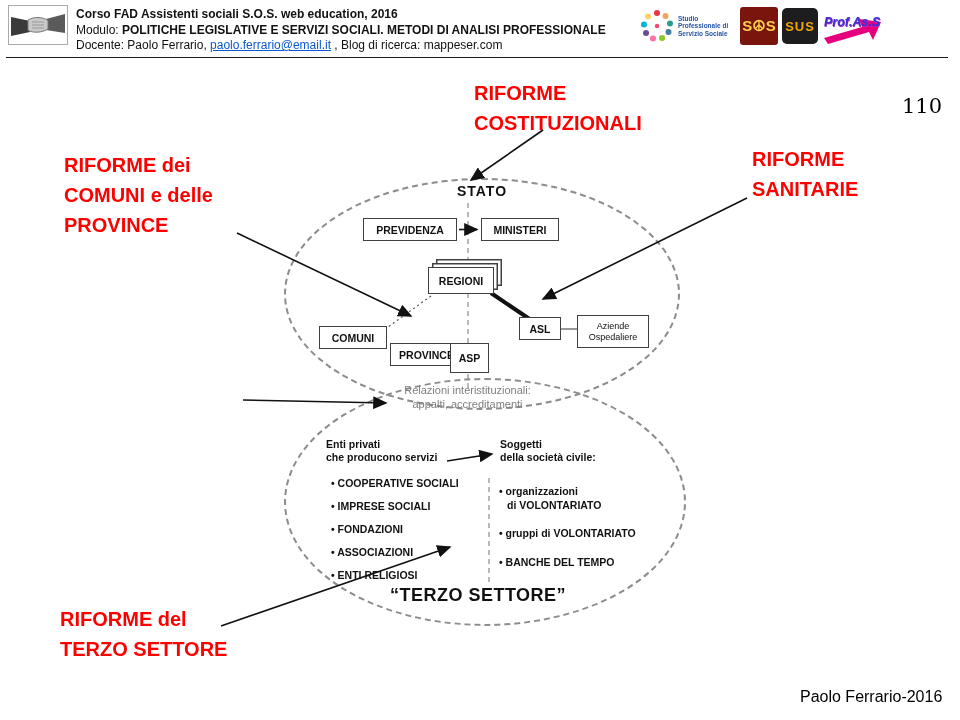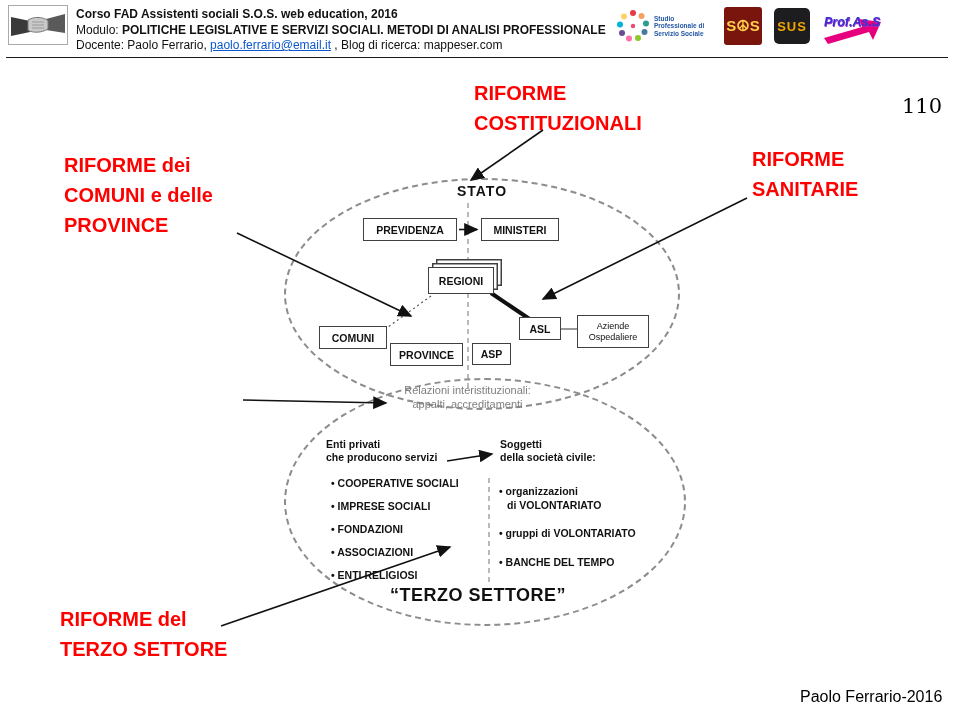--- a/index.html
+++ b/index.html
@@ -11,21 +11,21 @@
   html,body{margin:0;padding:0;background:#fff;}
   body{font-family:"Liberation Sans",sans-serif;color:#111;}
   .slide{position:relative;width:960px;height:720px;background:#fff;overflow:hidden;}
 
   
   .handshake{position:absolute;left:8px;top:5px;width:60px;height:40px;}
   .header-text{position:absolute;left:76px;top:7px;font-size:12px;line-height:15.5px;}
   .h1line{font-weight:700;}
   .h2line b{font-weight:700;}
   .email{color:var(--link-blue);text-decoration:underline;cursor:pointer;}
-  .logos{position:absolute;right:76px;top:7px;display:flex;gap:12px;align-items:center;}
+  .logos{position:absolute;right:76px;top:7px;display:flex;gap:4px;align-items:center;}
   .logo-studio{display:flex;align-items:center;gap:3px;}
   .studio-text{width:58px;font-size:6.5px;line-height:1.15;color:#2456a4;font-weight:700;}
   .logo-sos{width:38px;height:38px;background:#7a150d;border-radius:3px;display:flex;align-items:center;justify-content:center;color:#ffd24d;font-weight:800;font-size:15px;}
   .logo-sus{width:36px;height:36px;background:#1d1d1f;border-radius:5px;display:flex;align-items:center;justify-content:center;color:#f0a500;font-weight:800;font-size:13px;letter-spacing:1px;}
   .logo-profass{position:relative;width:62px;height:38px;}
   .logo-profass svg{position:absolute;left:0;top:0;}
   .profass-text{position:absolute;left:2px;top:8px;font-weight:800;font-style:italic;font-size:12.5px;color:#3b2fd4;text-shadow:0.5px 0.5px 0 #9b30c9;}
   .header-rule{position:absolute;left:6px;right:12px;top:57px;border-top:1.5px solid #1a1a1a;}
   .page-number{position:absolute;left:902px;top:62px;font-family:"DejaVu Serif",serif;font-size:21px;color:#000;margin-top:32px;}
 
@@ -51,21 +51,21 @@
   .arrow{stroke:#111;stroke-width:1.6;marker-end:url(#ah);}
 
   .dbox{position:absolute;border:1.5px solid #404040;background:#fff;display:flex;align-items:center;justify-content:center;font-weight:700;font-size:10.5px;text-align:center;z-index:3;}
   #stato-label{position:absolute;left:430px;top:183px;width:104px;text-align:center;font-weight:700;font-size:14px;letter-spacing:1px;z-index:3;}
   #box-previdenza{left:363px;top:218px;width:94px;height:23px;}
   #box-ministeri{left:481px;top:218px;width:78px;height:23px;}
   #box-regioni{left:428px;top:267px;width:66px;height:27px;
     box-shadow:4px -4px 0 -1.5px #fff,4px -4px 0 0 #404040,8px -8px 0 -1.5px #fff,8px -8px 0 0 #404040;}
   #box-comuni{left:319px;top:326px;width:68px;height:23px;}
   #box-province{left:390px;top:343px;width:73px;height:23px;}
-  #box-asp{left:472px;top:343px;width:39px;height:22px;}
+  #box-asp{left:450px;top:343px;width:39px;height:30px;}
   #box-asl{left:519px;top:317px;width:42px;height:23px;}
   #box-aziende{left:577px;top:315px;width:72px;height:33px;font-size:9px;font-weight:400;line-height:1.15;border-width:1px;}
 
   #relazioni{position:absolute;left:385px;top:383px;width:165px;text-align:center;color:var(--gray-text);font-size:11px;line-height:14px;z-index:3;}
   #enti{position:absolute;left:326px;top:438px;width:122px;font-size:10.5px;font-weight:700;line-height:13px;z-index:3;}
   #soggetti{position:absolute;left:500px;top:438px;width:140px;font-size:10.5px;font-weight:700;line-height:13px;z-index:3;}
 
   .dlist{position:absolute;margin:0;padding:0;list-style:none;font-size:10.5px;font-weight:700;z-index:3;}
   #left-list{left:331px;top:477px;}
   #left-list li{height:23px;}

